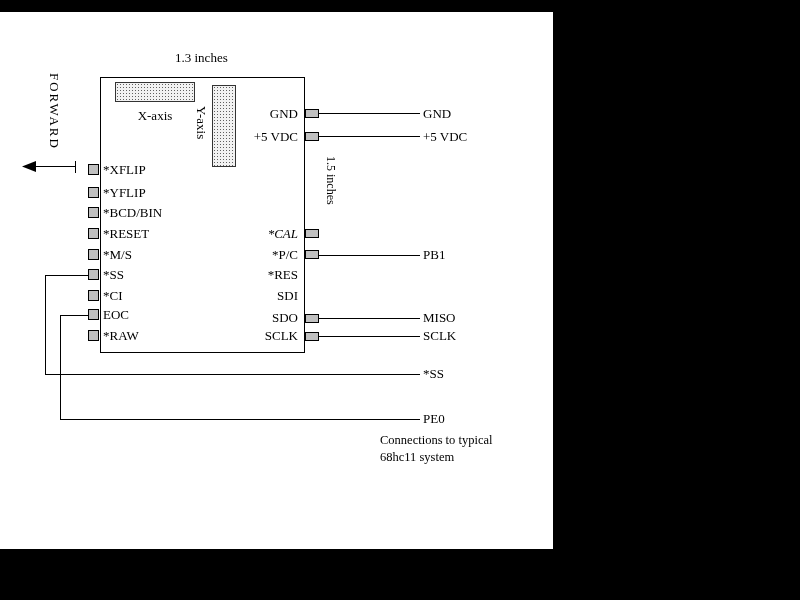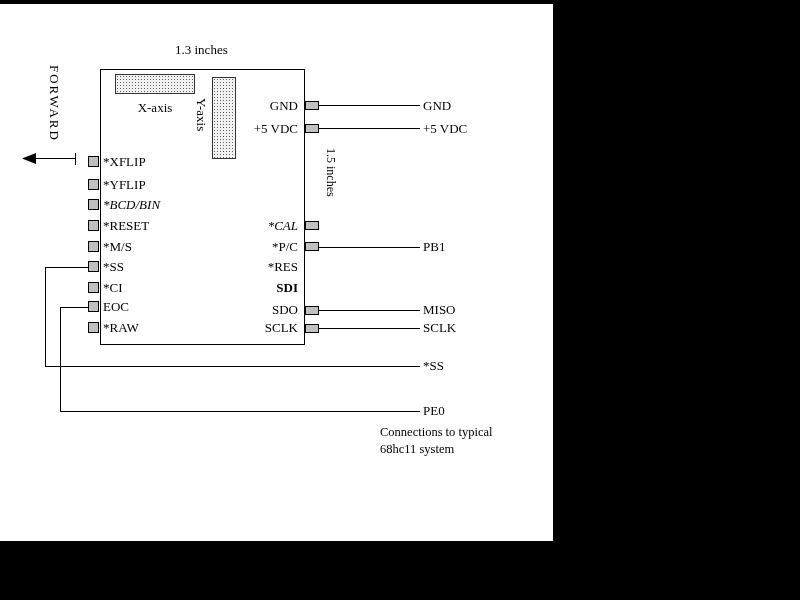--- a/index.html
+++ b/index.html
@@ -10,21 +10,21 @@
   }
   *{margin:0;padding:0;box-sizing:border-box;}
   html,body{width:800px;height:600px;overflow:hidden;}
   body{
     background:var(--page-background);
     font-family:"Liberation Serif", serif;
     color:var(--ink);
     position:relative;
   }
   .canvas{
-    position:absolute;left:0;top:4px;width:553px;height:537px;
+    position:absolute;left:0;top:12px;width:553px;height:537px;
     background:var(--canvas-background);
   }
   .lbl{
     position:absolute;
     font-size:13px;line-height:16px;
     white-space:nowrap;color:var(--ink);
   }
   .vert{
     writing-mode:vertical-rl;
     text-orientation:mixed;
@@ -99,34 +99,34 @@
   <div class="pin pin-left" style="top:195px;"></div>
   <div class="pin pin-left" style="top:216px;"></div>
   <div class="pin pin-left" style="top:237px;"></div>
   <div class="pin pin-left" style="top:257px;"></div>
   <div class="pin pin-left" style="top:278px;"></div>
   <div class="pin pin-left" style="top:297px;"></div>
   <div class="pin pin-left" style="top:318px;"></div>
 
   <div class="lbl" style="left:103px;top:150px;">*XFLIP</div>
   <div class="lbl" style="left:103px;top:173px;">*YFLIP</div>
-  <div class="lbl" style="left:103px;top:193px;font-style:italic;">*BCD/BIN</div>
+  <div class="lbl" style="left:103px;top:193px;">*BCD/BIN</div>
   <div class="lbl" style="left:103px;top:214px;">*RESET</div>
   <div class="lbl" style="left:103px;top:235px;">*M/S</div>
   <div class="lbl" style="left:103px;top:255px;">*SS</div>
   <div class="lbl" style="left:103px;top:276px;">*CI</div>
   <div class="lbl" style="left:103px;top:295px;">EOC</div>
   <div class="lbl" style="left:103px;top:316px;">*RAW</div>
 
   <div class="lbl right-inner" style="top:94px;">GND</div>
   <div class="lbl right-inner" style="top:117px;">+5 VDC</div>
   <div class="lbl right-inner" style="top:214px;font-style:italic;">*CAL</div>
   <div class="lbl right-inner" style="top:235px;">*P/C</div>
   <div class="lbl right-inner" style="top:255px;">*RES</div>
-  <div class="lbl right-inner" style="top:276px;font-weight:bold;">SDI</div>
+  <div class="lbl right-inner" style="top:276px;">SDI</div>
   <div class="lbl right-inner" style="top:298px;">SDO</div>
   <div class="lbl right-inner" style="top:316px;">SCLK</div>
 
   <div class="pin pin-right" style="top:97px;"></div>
   <div class="pin pin-right" style="top:120px;"></div>
   <div class="pin pin-right" style="top:217px;"></div>
   <div class="pin pin-right" style="top:238px;"></div>
   <div class="pin pin-right" style="top:302px;"></div>
   <div class="pin pin-right" style="top:320px;"></div>
 

